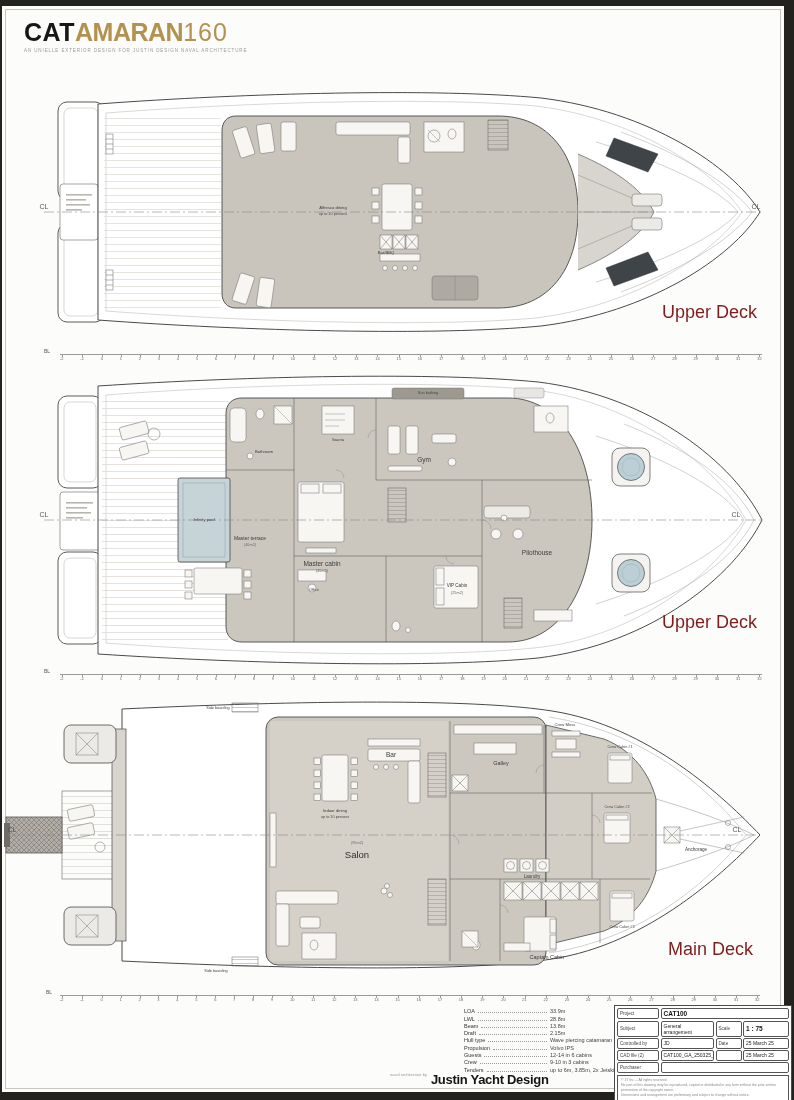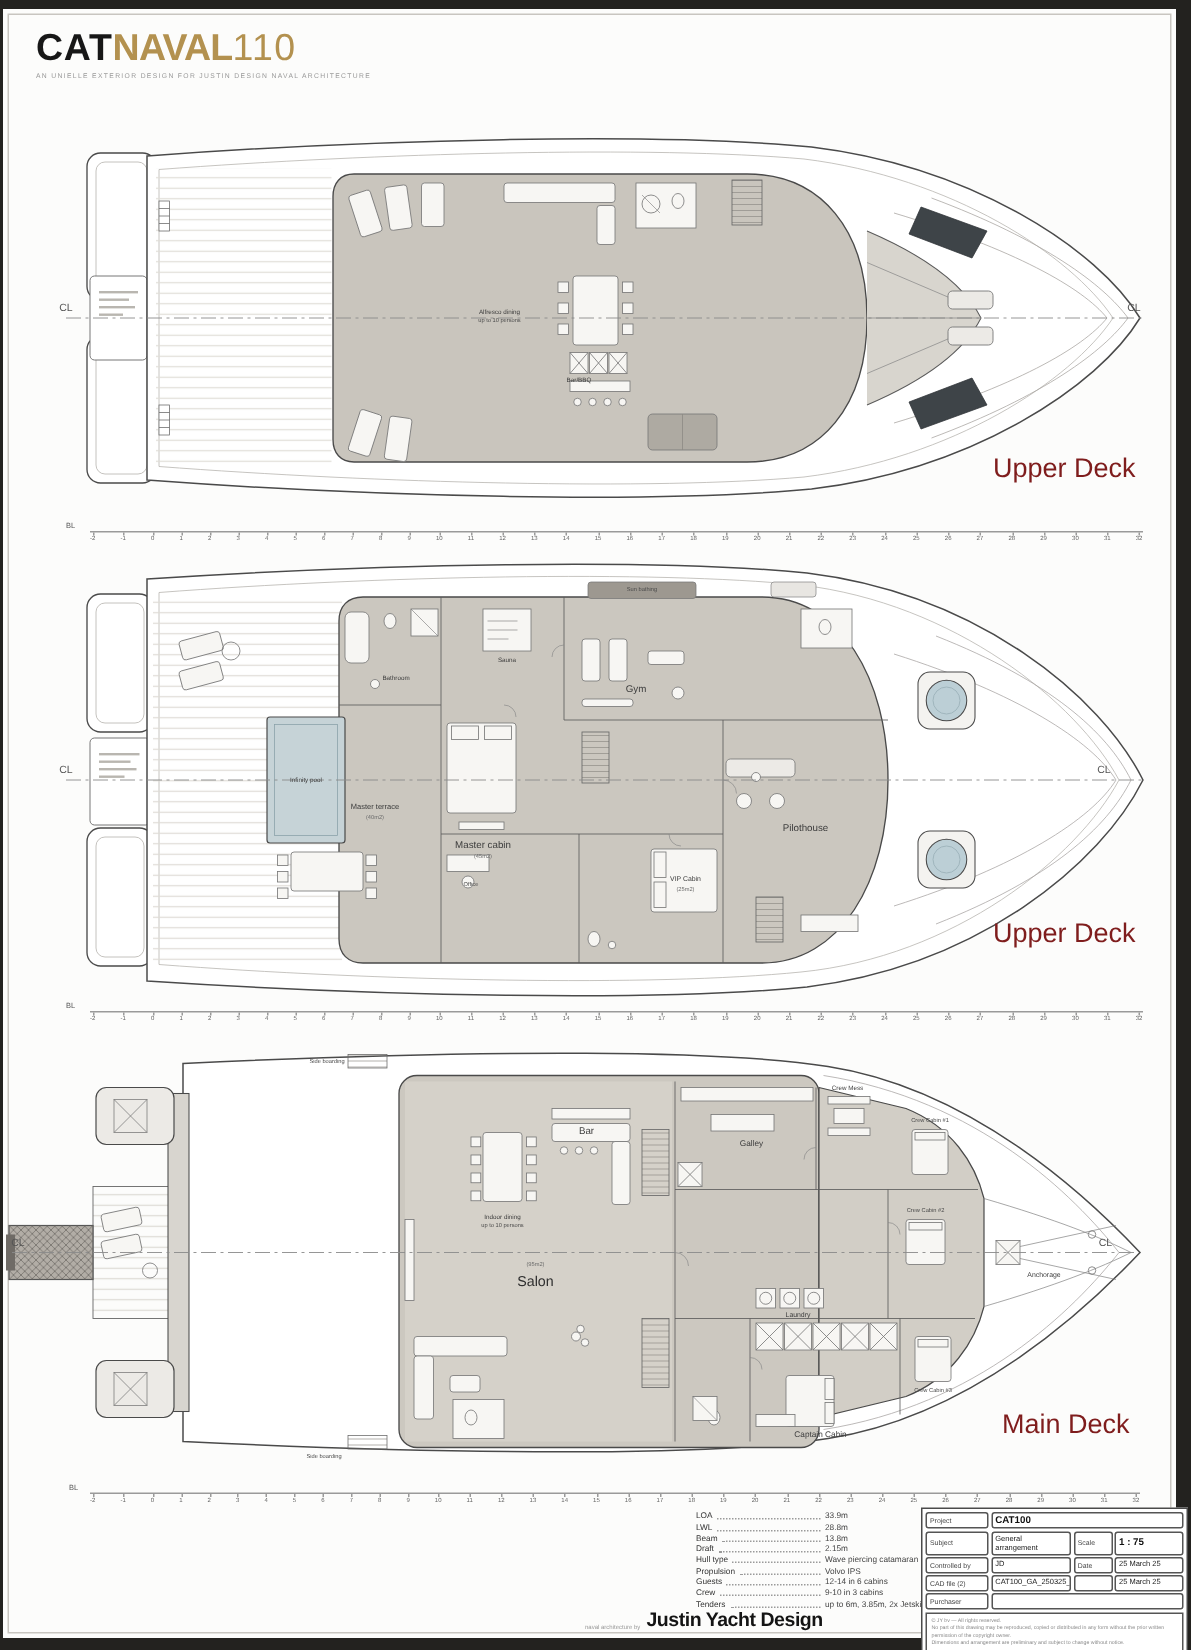--- a/index.html
+++ b/index.html
@@ -51,35 +51,35 @@
   .tblock{position:absolute;left:612px;top:999px;width:172px;border:1px solid #4a4a4a;background:#fff;padding:2px;}
   .tb-grid{display:grid;grid-template-columns:42px 1fr 26px 46px;gap:1.5px;}
   .tb-cell{border:1px solid #555;border-radius:2px;font-size:4.6px;color:#444;
            padding:1px 2px;display:flex;align-items:center;min-height:6.5px;overflow:hidden;}
   .tb-val{font-size:5px;color:#222;}
   .tb-big{font-size:6.5px;font-weight:700;color:#111;}
   .span3{grid-column:2 / 5;}
   .fineprint{border:1px solid #555;margin-top:2px;padding:2px 3px;font-size:3.5px;color:#8a8a8a;line-height:1.5;}
 
   
-  .credit{position:absolute;left:388px;top:1066px;display:flex;align-items:flex-end;gap:4px;}
+  .credit{position:absolute;left:388px;top:1066px;display:flex;align-items:flex-start;gap:4px;}
   .credit-small{font-size:4px;color:#999;}
   .credit-name{font-size:13px;font-weight:800;letter-spacing:-0.3px;color:#141414;}
 </style>
 </head>
 <body>
 
 <div class="sheet">
   <div class="inner-frame"></div>
 
   <div class="logo">
     <div class="logo-line">
       <span class="logo-cat">CAT</span>
-        <span class="logo-amaran">NAVAL</span>
-        <span class="logo-num">110</span>
+        <span class="logo-amaran">AMARAN</span>
+        <span class="logo-num">160</span>
     </div>
     <div class="logo-tag">AN UNIELLE EXTERIOR DESIGN FOR JUSTIN DESIGN NAVAL ARCHITECTURE</div>
   </div>
 
   <div class="plan" style="left:34px;top:74px;width:730px;height:288px;">
     <svg width="730" height="270" viewBox="0 0 730 270">
       <defs>
         <pattern id="pk1" width="6" height="7" patternUnits="userSpaceOnUse">
             <path d="M0 3.5H6" stroke="#e0ddd7" stroke-width="0.8"></path>
           </pattern>

